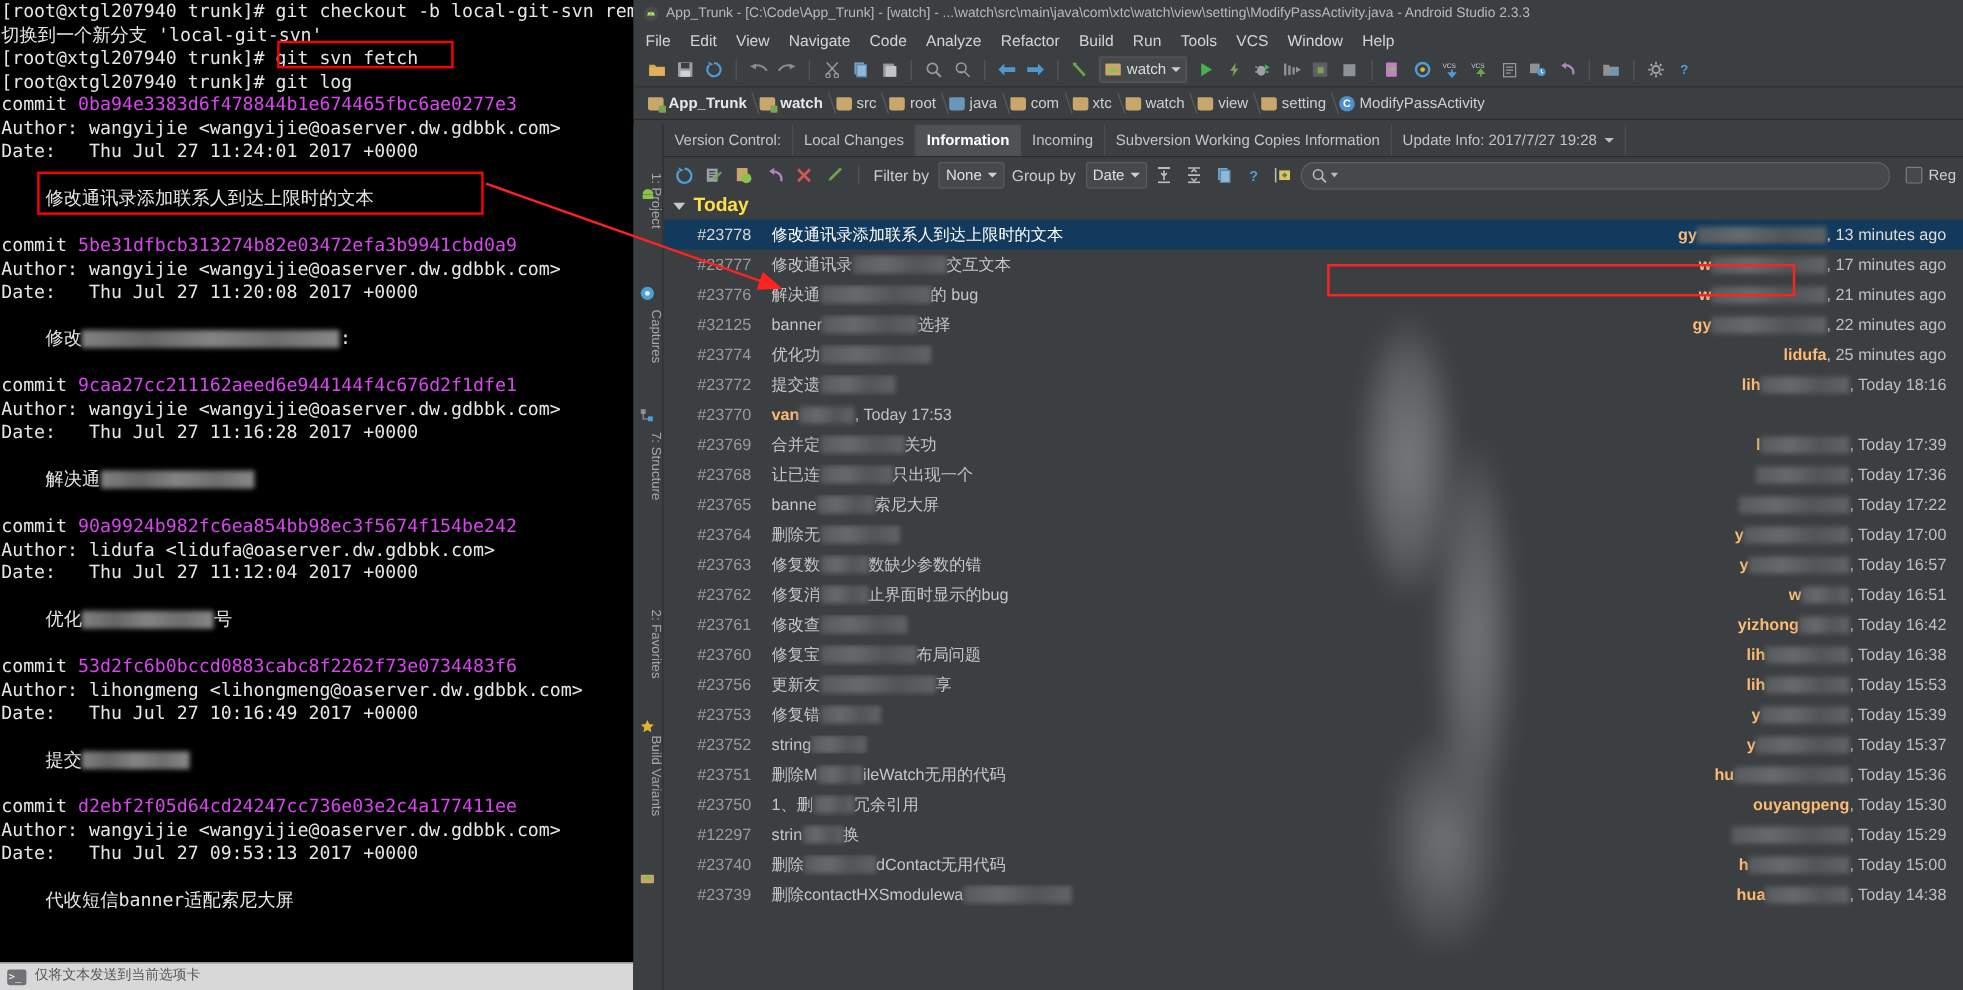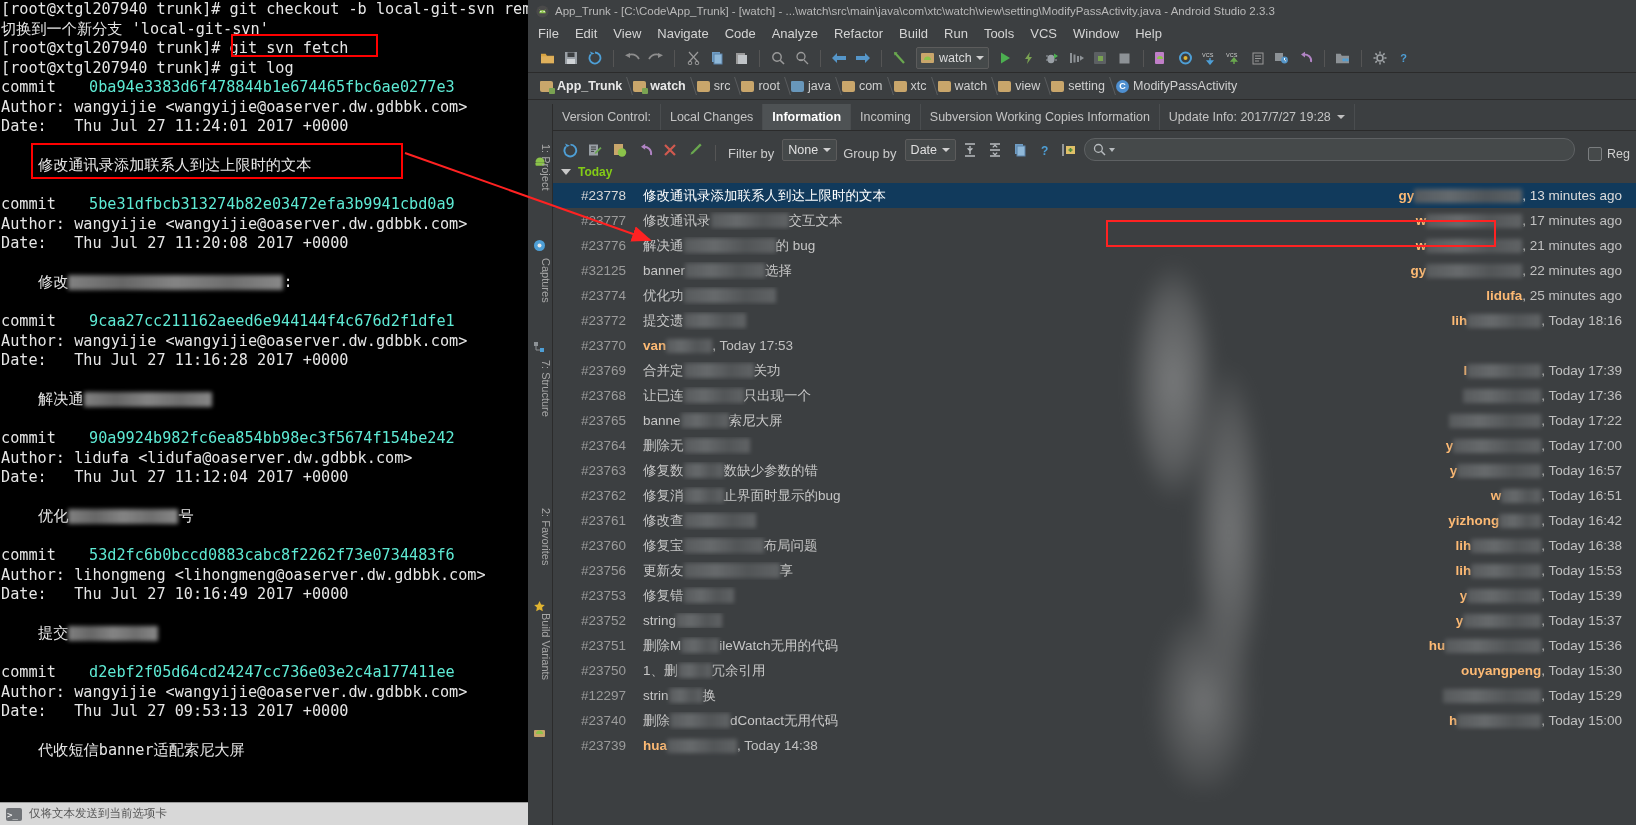--- a/index.html
+++ b/index.html
@@ -6,21 +6,21 @@
   body{width:1636px;height:825px;overflow:hidden;font-family:"Liberation Sans",sans-serif;}
   #root{position:relative;width:1636px;height:825px;}
 
   
   #terminal{position:absolute;left:0;top:0;width:528px;height:825px;background:#000;
             font-family:"DejaVu Sans Mono","Liberation Mono",monospace;font-size:15.2px;
             line-height:19.5px;color:#d6d6d6;white-space:pre;overflow:hidden;}
   #termbody{position:absolute;left:0;top:0;width:528px;}
   .tline{height:19.5px;padding-left:1px;}
   .c-white{color:#e6e6e6;}
-  .c-yellow{color:#5eead4;margin-left:24px;}
+  .c-yellow{color:#d946ef;}
   .c-cn{color:#e6e6e6;}
   .indent{padding-left:38px;}
   .blank{height:19.5px;}
   .redbox{position:absolute;border:2.5px solid #f00;box-sizing:border-box;pointer-events:none;}
   #termstatus{position:absolute;left:0;bottom:0;width:528px;height:22px;background:#d8d8d8;
               border-top:1px solid #9a9a9a;display:flex;align-items:center;
               font-family:"Liberation Sans",sans-serif;font-size:11.5px;color:#555;}
   #termstatus .ticon{width:16px;height:13px;margin:0 7px 0 6px;background:#6f7276;
               border-radius:2px;position:relative;flex:none;}
   #termstatus .ticon:before{content:">_";position:absolute;left:1px;top:-2px;color:#fff;font-size:9px;
@@ -57,35 +57,35 @@
         white-space:nowrap;text-align:left;padding-top:4px;box-sizing:border-box;}
   .rail-ic{position:absolute;left:5px;width:14px;height:14px;}
 
   #vcsmain{flex:1;display:flex;flex-direction:column;min-width:0;}
   #vcstabs{height:26px;background:#3c3f41;display:flex;align-items:stretch;font-size:12.5px;border-bottom:1px solid #2b2b2b;}
   .vtab{display:flex;align-items:center;padding:0 9px;color:#c4c4c4;border-right:1px solid #4a4d4f;position:relative;}
   .vtab.label{color:#c4c4c4;}
   .vtab.active{background:#4e5254;color:#ffffff;font-weight:bold;}
   .vtab .caret{margin-left:6px;border-left:4px solid transparent;border-right:4px solid transparent;border-top:4px solid #c0c0c0;}
 
-  #vcstoolrow{height:30px;background:#3c3f41;display:flex;align-items:flex-end;padding-left:6px;gap:3px;}
+  #vcstoolrow{height:30px;background:#3c3f41;display:flex;align-items:center;padding-left:6px;gap:3px;}
   .vt{width:22px;height:22px;display:flex;align-items:center;justify-content:center;flex:none;}
   .vsep{width:1px;height:16px;background:#555;margin:0 6px;flex:none;}
   .fbl{font-size:13px;color:#cccccc;margin:0 5px 0 3px;}
   .combo{display:flex;align-items:center;height:20px;border:1px solid #5c5c5c;border-radius:2px;background:#45494a;
         padding:0 5px;gap:5px;font-size:12.5px;color:#e0e0e0;}
   .combo .caret{border-left:4px solid transparent;border-right:4px solid transparent;border-top:4px solid #d0d0d0;}
   #searchbox{flex:1;max-width:500px;height:21px;border:1px solid #5e6163;border-radius:11px;background:#45494a;
         display:flex;align-items:center;padding:0 8px;gap:3px;margin-left:auto;}
   .regexbox{display:flex;align-items:center;gap:5px;font-size:12.5px;color:#cfcfcf;margin:0 6px 0 10px;}
   .chk{width:12px;height:12px;border:1px solid #7a7d7f;background:#45494a;border-radius:2px;flex:none;}
 
   
   #commitlist{flex:1;position:relative;overflow:hidden;background:#3c3f41;}
-  .grouphdr{height:22px;display:flex;align-items:center;padding-left:8px;font-size:12px;font-weight:bold;color:#84cc16;}
+  .grouphdr{height:22px;display:flex;align-items:center;padding-left:8px;font-size:16px;font-weight:bold;color:#fde047;}
   .grouphdr .tri{width:0;height:0;border-left:5px solid transparent;border-right:5px solid transparent;
         border-top:6px solid #c8c8c8;margin-right:7px;}
   .crow{height:25px;display:flex;align-items:center;font-size:13.5px;color:#a9a9a9;padding-left:28px;position:relative;}
   .crow.sel{background:#113a5c;color:#e8e8e8;}
   .crow .rev{width:62px;flex:none;color:#9b9b9b;}
   .crow.sel .rev{color:#d8d8d8;}
   .crow .msg{flex:1;min-width:0;overflow:hidden;white-space:nowrap;color:#c6c6c6;}
   .crow.sel .msg{color:#ffffff;}
   .crow .meta{flex:none;text-align:right;padding-right:14px;color:#c0c0c0;}
   .crow .meta b{font-weight:bold;color:#fdba74;}
@@ -649,20 +649,21 @@
                 <span class="msg"><span>strin</span><span class="blur blur-dark" style="width:34px;height:15px;"></span><span>换</span></span>
                 <span class="meta"><b></b><span class="blur blur-dark" style="width:98px;height:14px;"></span>, Today 15:29</span>
               </div>
               <div class="crow">
                 <span class="rev">#23740</span>
                 <span class="msg"><span>删除</span><span class="blur blur-dark" style="width:60px;height:15px;"></span><span>dContact无用代码</span></span>
                 <span class="meta"><b>h</b><span class="blur blur-dark" style="width:84px;height:14px;"></span>, Today 15:00</span>
               </div>
               <div class="crow">
                 <span class="rev">#23739</span>
+                <span class="msg"><span>删除contactHXSmodulewa</span><span class="blur blur-dark" style="width:90px;height:15px;"></span><span></span></span>
                 <span class="meta"><b>hua</b><span class="blur blur-dark" style="width:70px;height:14px;"></span>, Today 14:38</span>
               </div>
             </div>
         </div>
 
       </div>
     </div>
 
     <div id="handover"></div>
 

